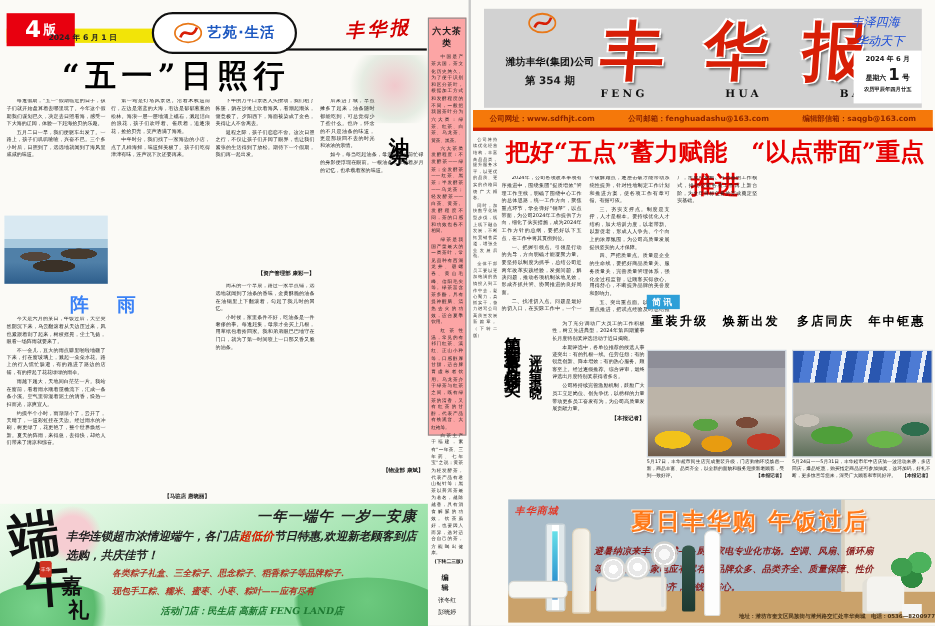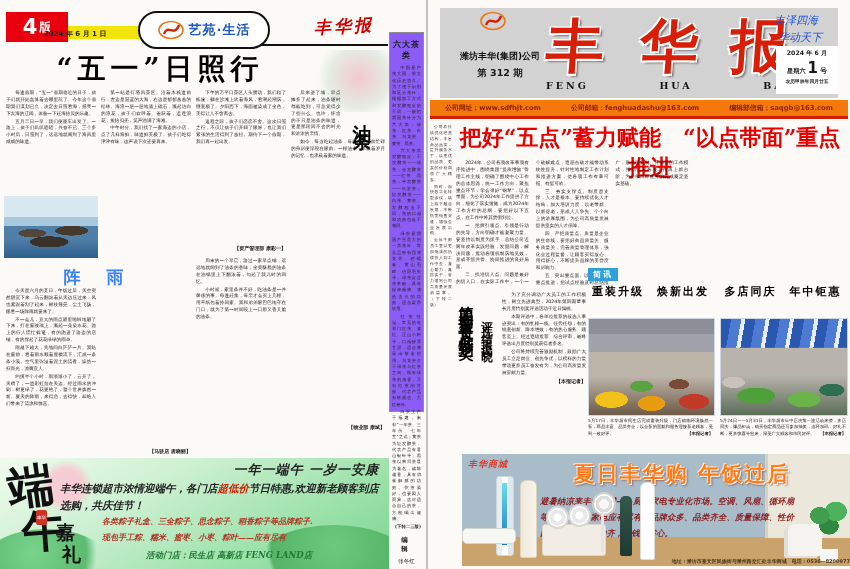--- a/index.html
+++ b/index.html
@@ -36,21 +36,21 @@
   .sea-photo{left:4px;top:196px;width:94px;height:62px;
      background:
        radial-gradient(20px 6px at 30% 60%,#54453a 68%,transparent 70%),
        radial-gradient(24px 7px at 72% 56%,#463a2e 68%,transparent 70%),
        radial-gradient(28px 8px at 48% 74%,#3a3128 68%,transparent 70%),
        linear-gradient(#d9e9f2 0 34%,#a8c9dd 34% 48%,#5080a8 48% 68%,#2e5e8c 100%)}
   .sub-title{font-size:17px;font-weight:bold;letter-spacing:10px;text-align:center;color:#3b82f6}
   .vtitle-fl{float:right;writing-mode:vertical-rl;font-size:19px;font-weight:bold;letter-spacing:9px;
              margin:18px 8px 6px 8px;color:#000}
   
-  .sidebar{left:389px;top:32px;width:35px;height:380px;border:1px solid #8d8d8d;background:#8b5cf6;
+  .sidebar{left:389px;top:16px;width:35px;height:380px;border:1px solid #8d8d8d;background:#fca5a5;
            padding:2px;box-sizing:border-box}
   .sb-title{font-size:8px;font-weight:bold;text-align:center;letter-spacing:1px;margin:4px 0 4px}
   .sb-txt{font-size:4.2px;line-height:1.5;text-align:justify;color:#222}
   .sb-txt p{margin:0 0 1px;text-indent:2em}
   .sb-cont{font-size:4.4px;text-align:right;font-weight:bold;margin-top:2px}
   .sb-label{font-size:6.5px;font-weight:bold;text-align:center;letter-spacing:4px;margin:7px 0 2px}
   .sb-names{font-size:5.5px;text-align:center;line-height:1.9}
   .sb-names p{margin:0;text-indent:0}
   
   .fest{left:0;top:458px;width:389px;height:111px;overflow:hidden;
@@ -250,21 +250,21 @@
   </div>
 </div>
 
 <div class="page" id="right-page">
   <div class="abs band"></div>
   <svg class="abs logo-sm" style="left:52px;top:10px" viewBox="0 0 26 22">
     <ellipse cx="13" cy="11" rx="12" ry="8.5" fill="none" stroke="#e87818" stroke-width="1.6"></ellipse>
     <path d="M6 15 C10 4, 16 19, 21 6" fill="none" stroke="#d81e06" stroke-width="2.4"></path>
   </svg>
   <div class="abs mast-co">潍坊丰华(集团)公司</div>
-  <div class="abs mast-issue">第 312 期</div>
+  <div class="abs mast-issue">第 354 期</div>
   <div class="abs big-char serif" style="left:118px;top:8px">丰</div>
   <div class="abs big-char serif" style="left:212px;top:8px">华</div>
   <div class="abs big-char serif" style="left:302px;top:8px">报</div>
   <div class="abs pinyin-row serif">
     <span>FENG</span>
     <span>HUA</span>
     <span>BAO</span>
   </div>
   <div class="abs mast-slogan serif">
     <div>丰泽四海</div>

